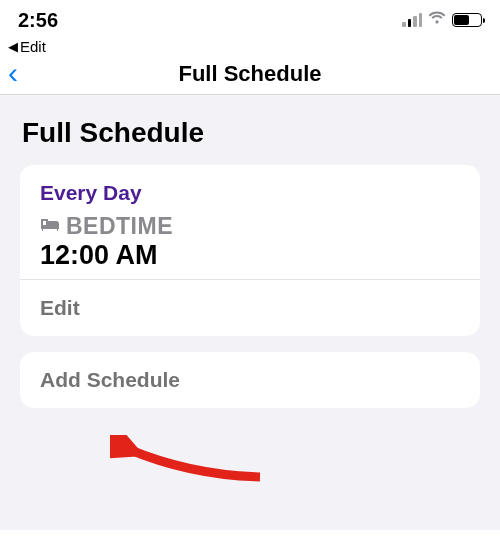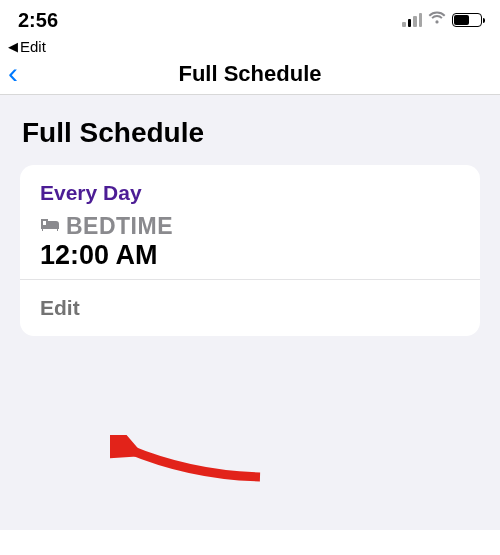--- a/index.html
+++ b/index.html
@@ -228,20 +228,23 @@
         </span>
         <span class="section-label">BEDTIME</span>
       </div>
       <div class="time-value">12:00 AM</div>
 
     </div>
     <div class="divider"></div>
     <span class="edit-btn">Edit</span>
   </div>
 
+  <div class="card">
+    <span class="add-btn">Add Schedule</span>
+  </div>
 </div>
 
 <svg class="arrow-annotation" width="160" height="70" viewBox="0 0 160 70">
   <defs>
     <marker id="arrowhead" markerWidth="12" markerHeight="12" refX="2" refY="6" orient="auto">
       <path d="M12,0 L0,6 L12,12 L8,6 z" fill="#e2231a"></path>
     </marker>
   </defs>
   <path d="M150,42 Q80,40 18,14" stroke="#e2231a" stroke-width="9" fill="none" marker-end="url(#arrowhead)"></path>
 </svg>

